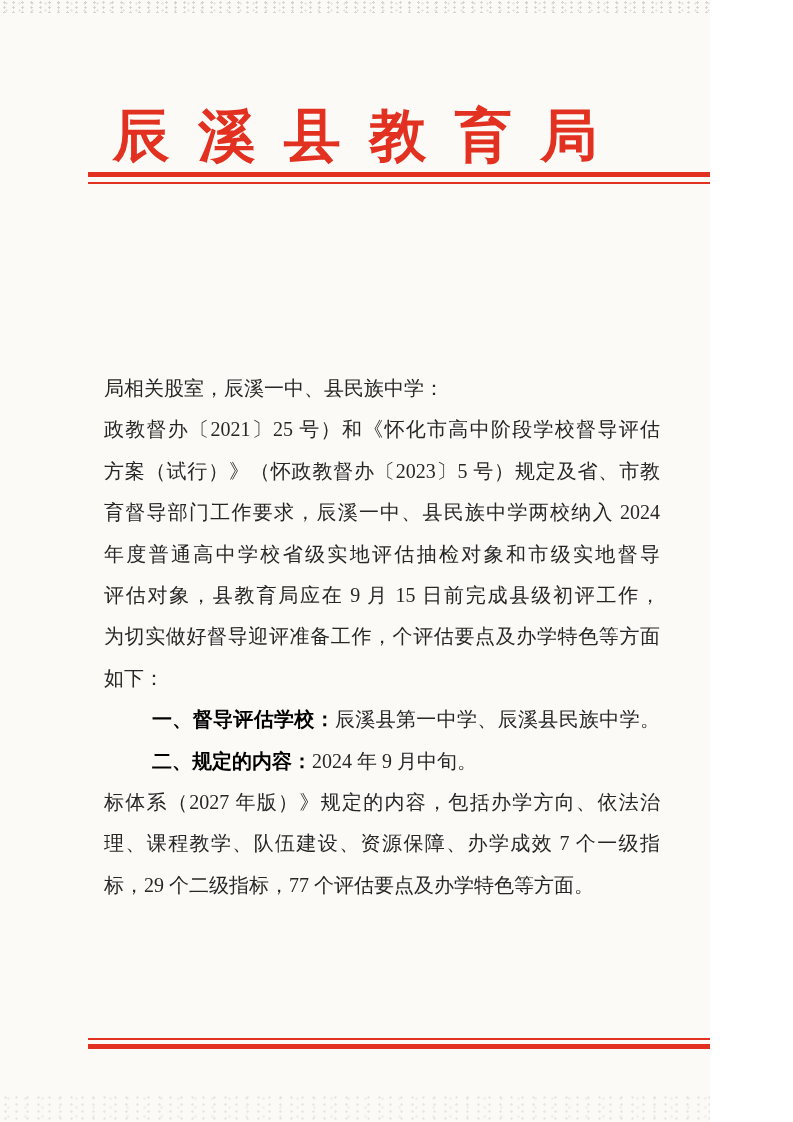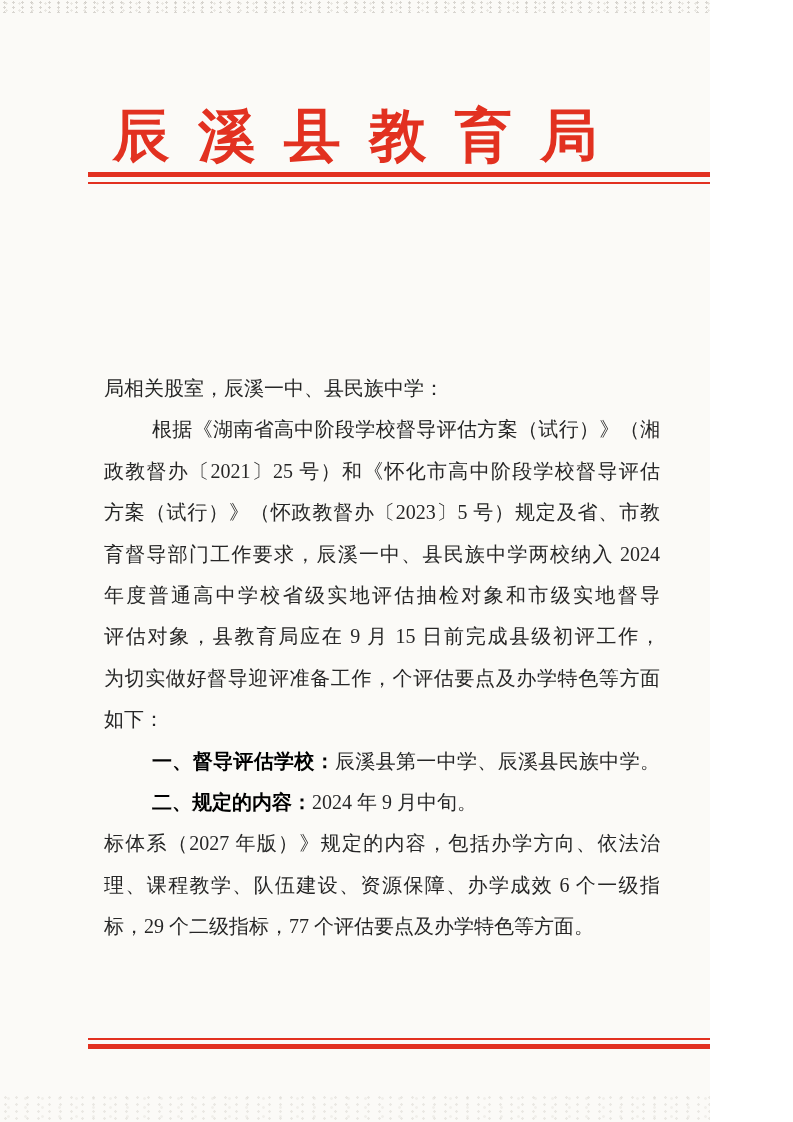--- a/index.html
+++ b/index.html
@@ -77,31 +77,30 @@
 <div class="page">
   <div class="noise-top"></div>
 
   <div class="agency">辰溪县教育局</div>
 
   <div class="rule rule-top"></div>
 
 
   <div class="body-text">
       <div class="line"><span class="song">局相关股室，辰溪一中、县民族中学：</span></div>
-      <div class="line indent fill"><span class="song">根据《湖南省高中阶段学校督导评估方案（试行）》（湘</span></div>
       <div class="line fill"><span class="song">政教督办〔2021〕25 号）和《怀化市高中阶段学校督导评估</span></div>
       <div class="line fill"><span class="song">方案（试行）》（怀政教督办〔2023〕5 号）规定及省、市教</span></div>
       <div class="line fill"><span class="song">育督导部门工作要求，辰溪一中、县民族中学两校纳入 2024</span></div>
       <div class="line fill"><span class="song">年度普通高中学校省级实地评估抽检对象和市级实地督导</span></div>
       <div class="line fill"><span class="song">评估对象，县教育局应在 9 月 15 日前完成县级初评工作，</span></div>
       <div class="line fill"><span class="song">为切实做好督导迎评准备工作，个评估要点及办学特色等方面</span></div>
       <div class="line"><span class="song">如下：</span></div>
       <div class="line indent fill"><span class="hei">一、督导评估学校：</span><span class="song">辰溪县第一中学、辰溪县民族中学。</span></div>
       <div class="line indent"><span class="hei">二、规定的内容：</span><span class="song">2024 年 9 月中旬。</span></div>
       <div class="line fill"><span class="song">标体系（2027 年版）》规定的内容，包括办学方向、依法治</span></div>
-      <div class="line fill"><span class="song">理、课程教学、队伍建设、资源保障、办学成效 6 个一级指</span></div>
+      <div class="line fill"><span class="song">理、课程教学、队伍建设、资源保障、办学成效 7 个一级指</span></div>
       <div class="line"><span class="song">标，29 个二级指标，77 个评估要点及办学特色等方面。</span></div>
     </div>
 
   <div class="rule rule-bottom"></div>
 
   <div class="noise-bottom"></div>
 </div>
 
 </body></html>

